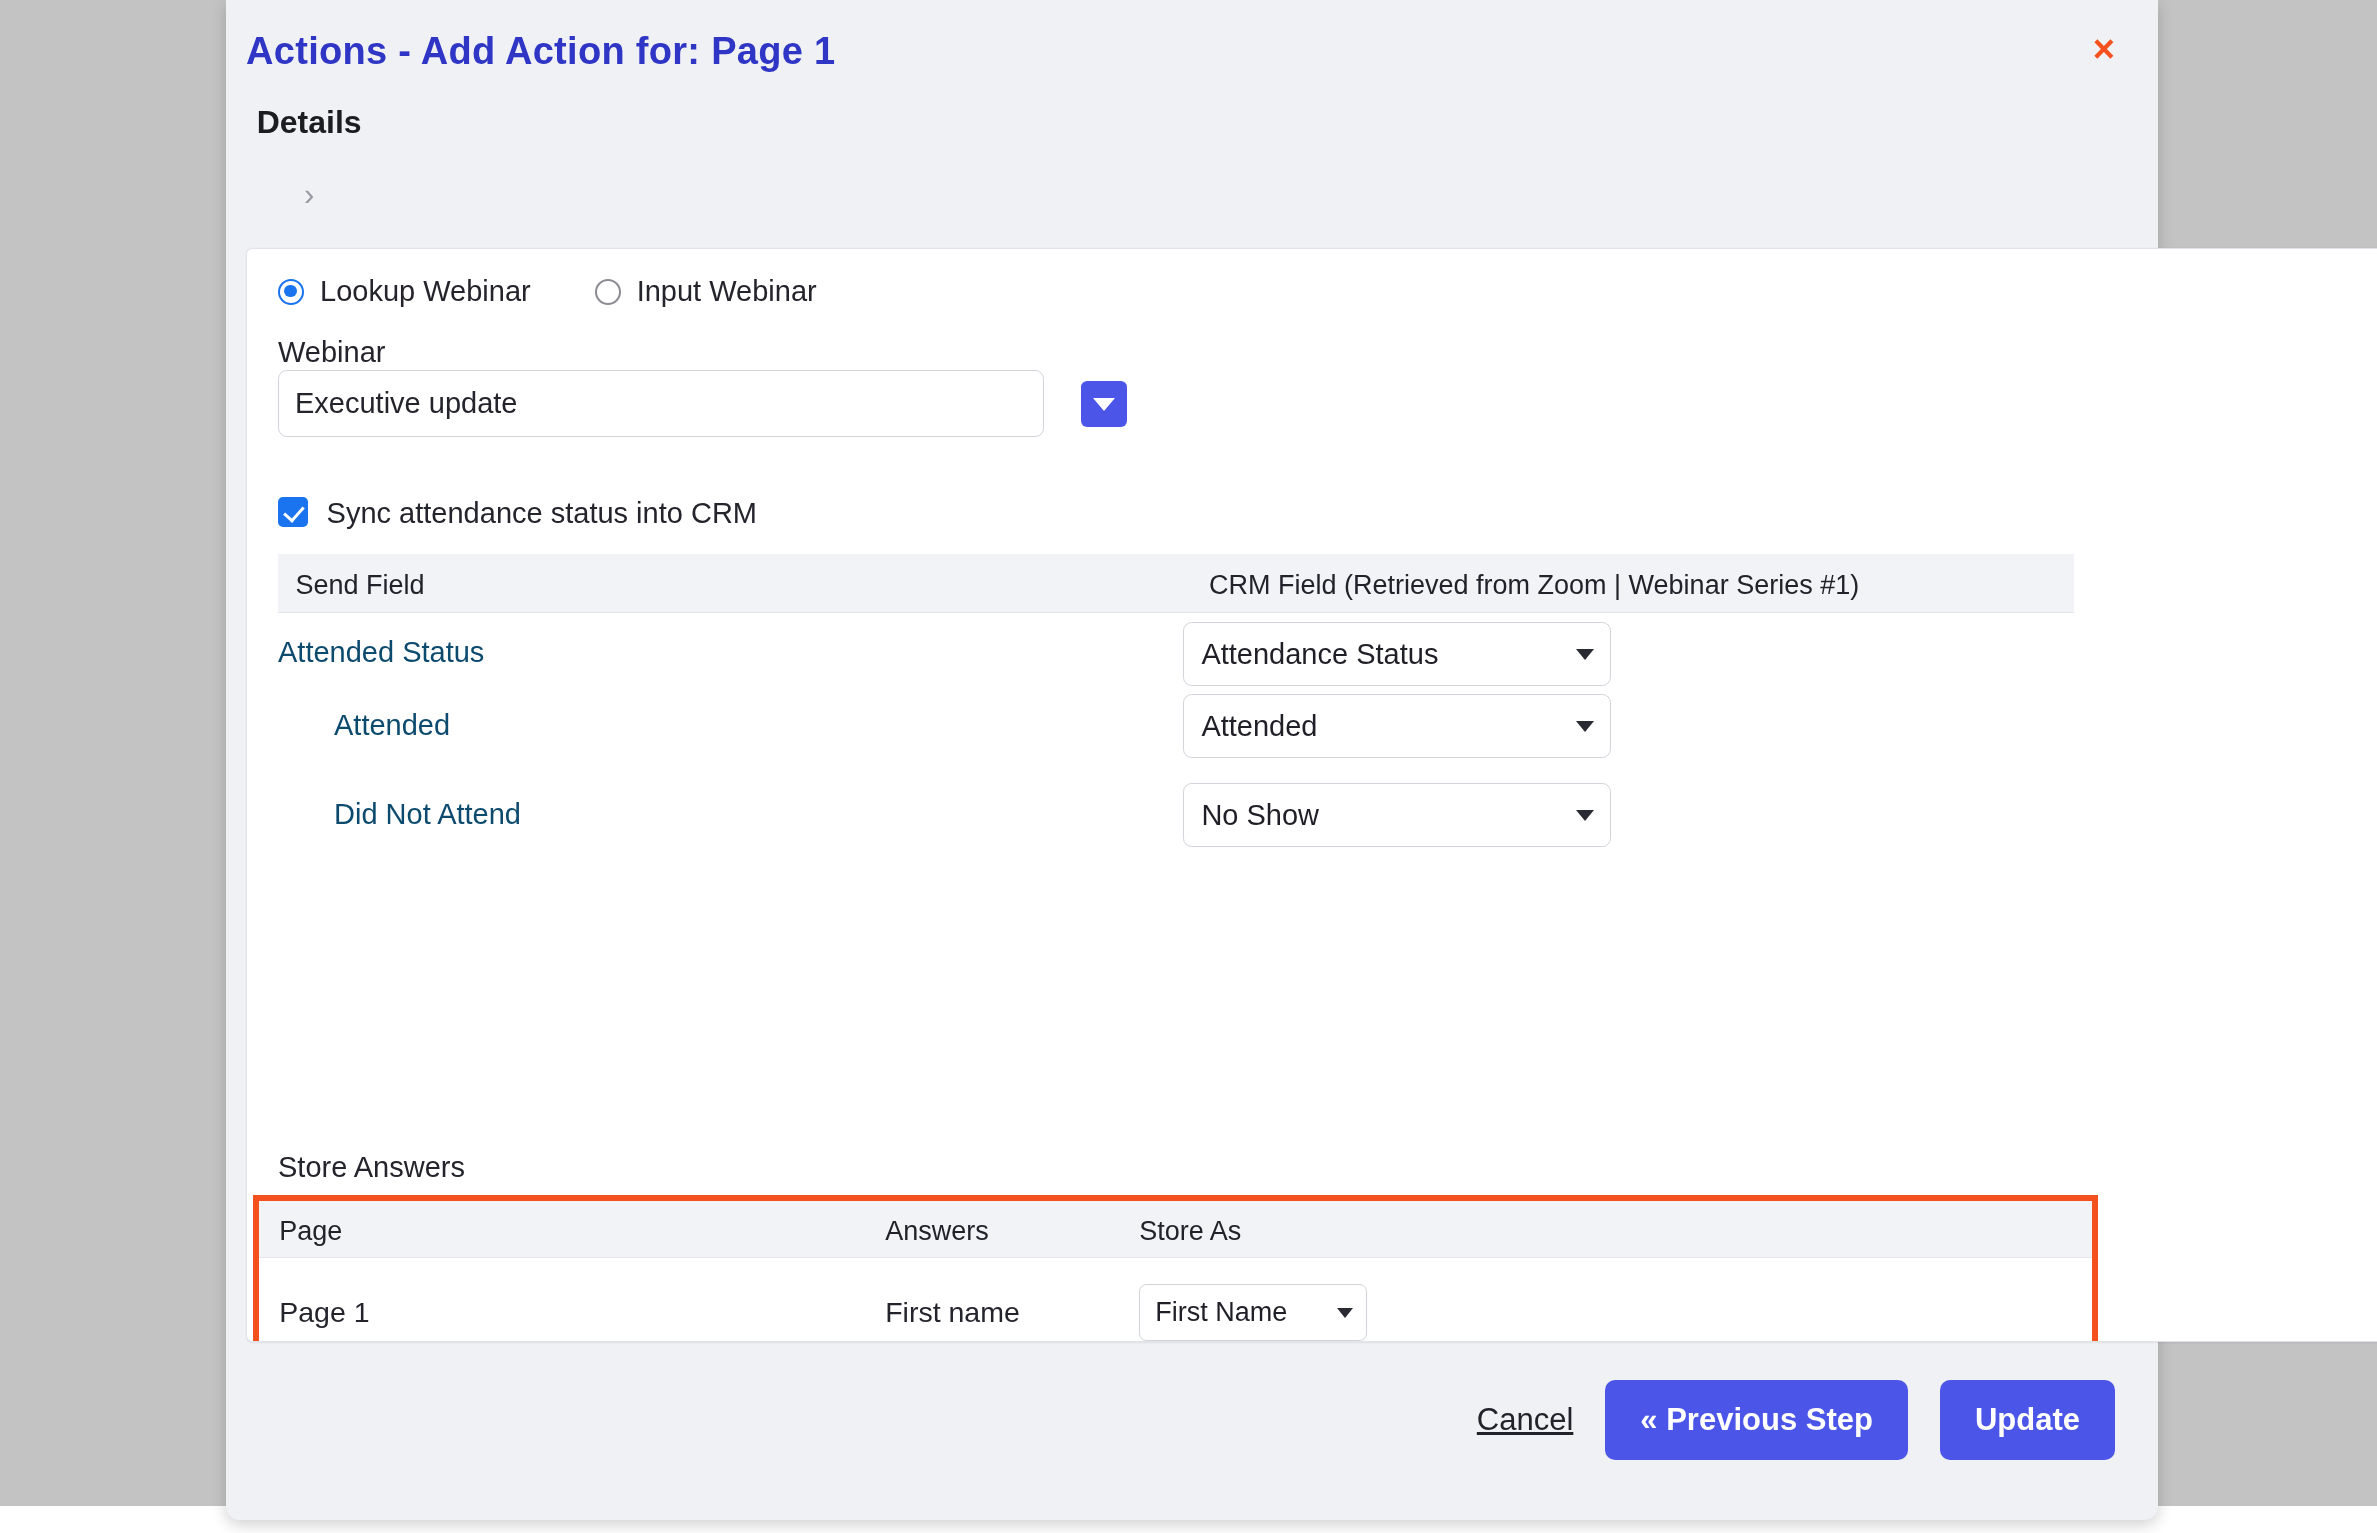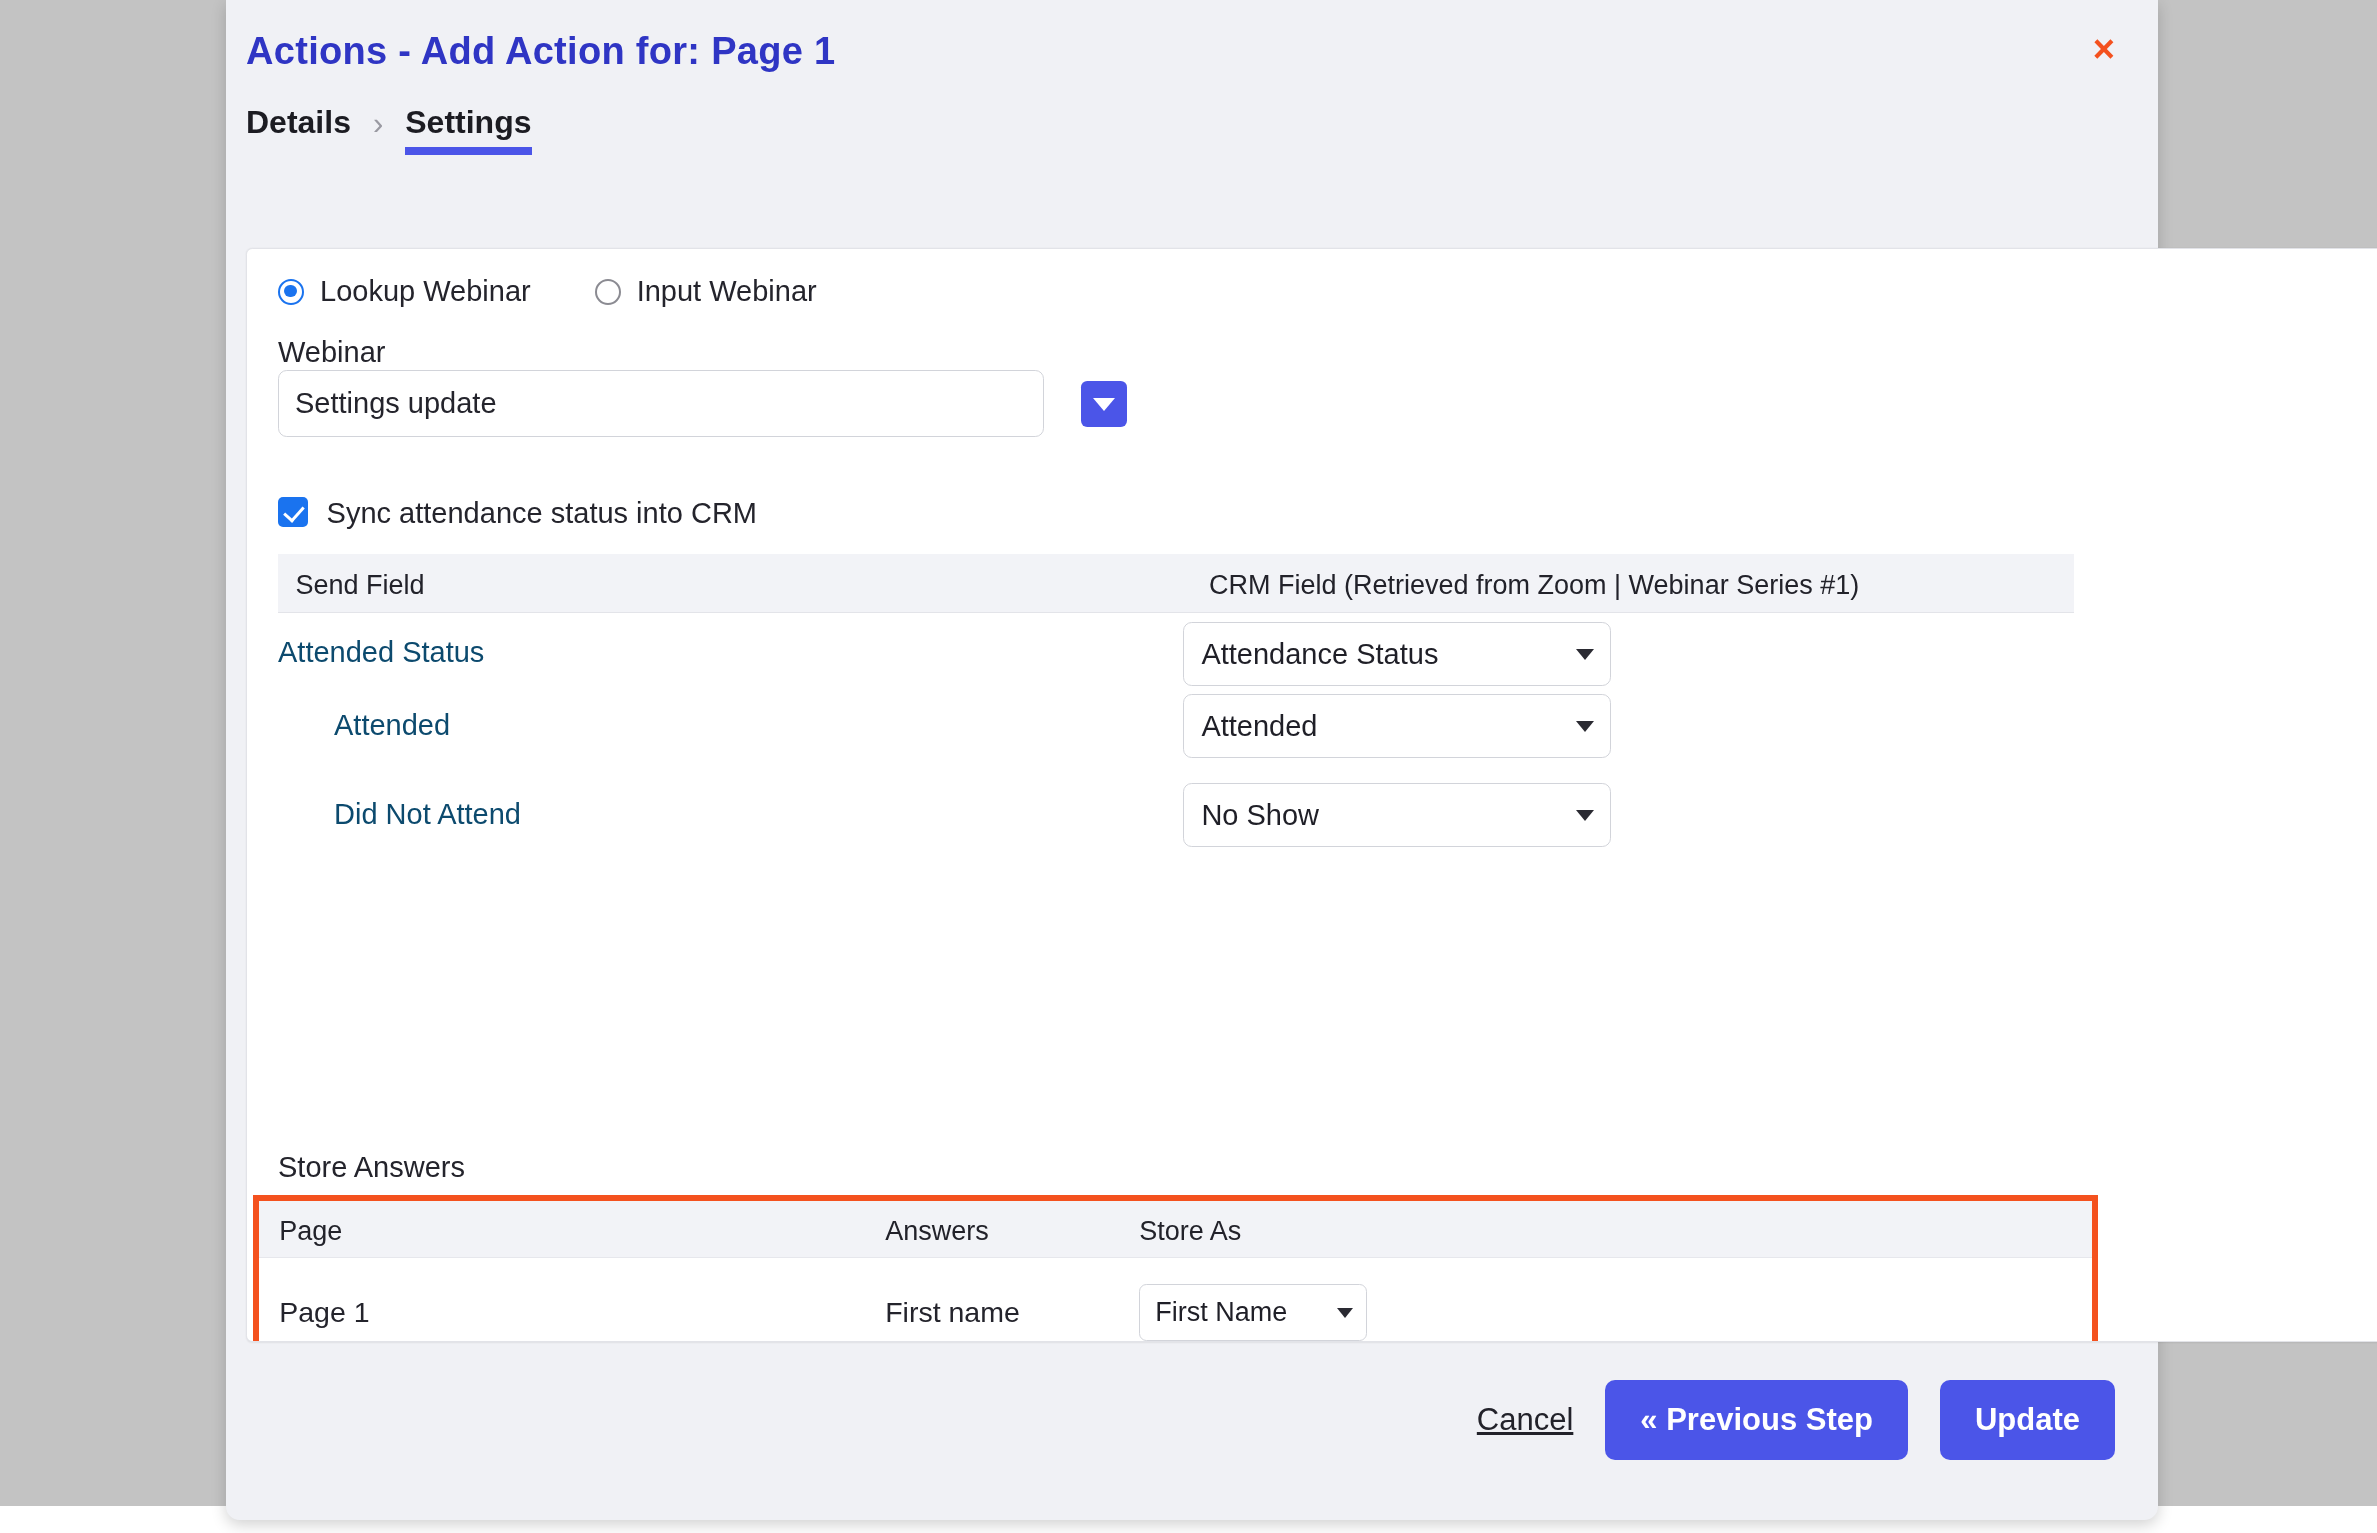--- a/index.html
+++ b/index.html
@@ -253,20 +253,21 @@
     color: #2f35c4;
     letter-spacing: 0.3px;
   }
 
   .wizard {
     position: absolute;
     left: 20px; top: 104px;
     display: flex;
     align-items: center;
     gap: 22px;
+    flex-direction: column;
   }
   .wizard-step {
     font-size: 32px;
     font-weight: bold;
     color: #1c1c22;
     position: relative;
     padding-bottom: 13.6px;
     cursor: pointer;
   }
   .wizard-step.active::after {
@@ -734,21 +735,21 @@
             <span class="radio checked"></span>
             <span class="radio-label">Lookup Webinar</span>
           </div>
           <div class="radio-item">
             <span class="radio"></span>
             <span class="radio-label">Input Webinar</span>
           </div>
         </div>
 
         <div class="field-label" style="left:31px; top:87px;">Webinar</div>
-        <div class="text-input" style="left:31px; top:121px; width:766px; height:67px;">Settings update</div>
+        <div class="text-input" style="left:31px; top:121px; width:766px; height:67px;">Executive update</div>
         <div class="dd-square" style="left:834px; top:132px;">
             <span class="tri"></span>
           </div>
 
         <div class="check-row">
           <span class="checkbox"></span>
           <span class="check-label">Sync attendance status into CRM</span>
         </div>
 
         <div class="crm-head">

